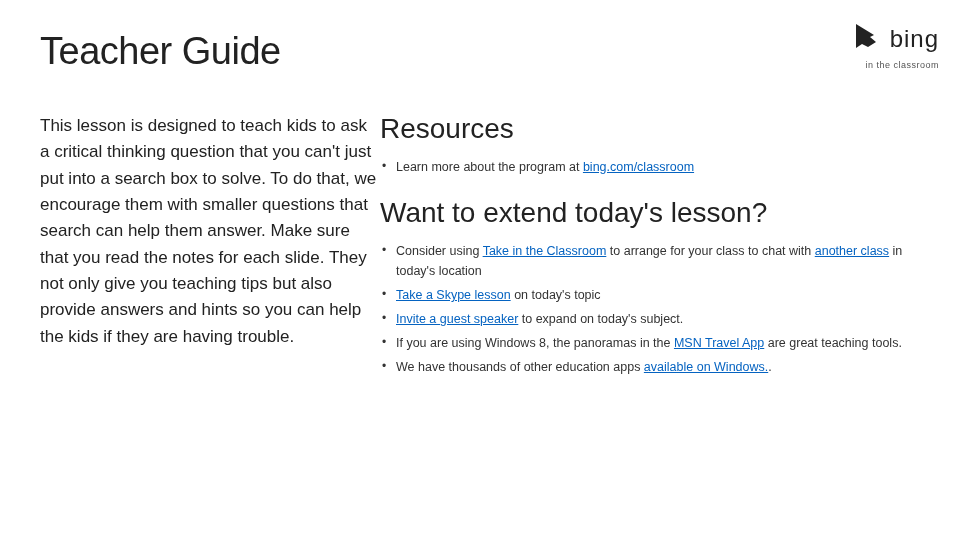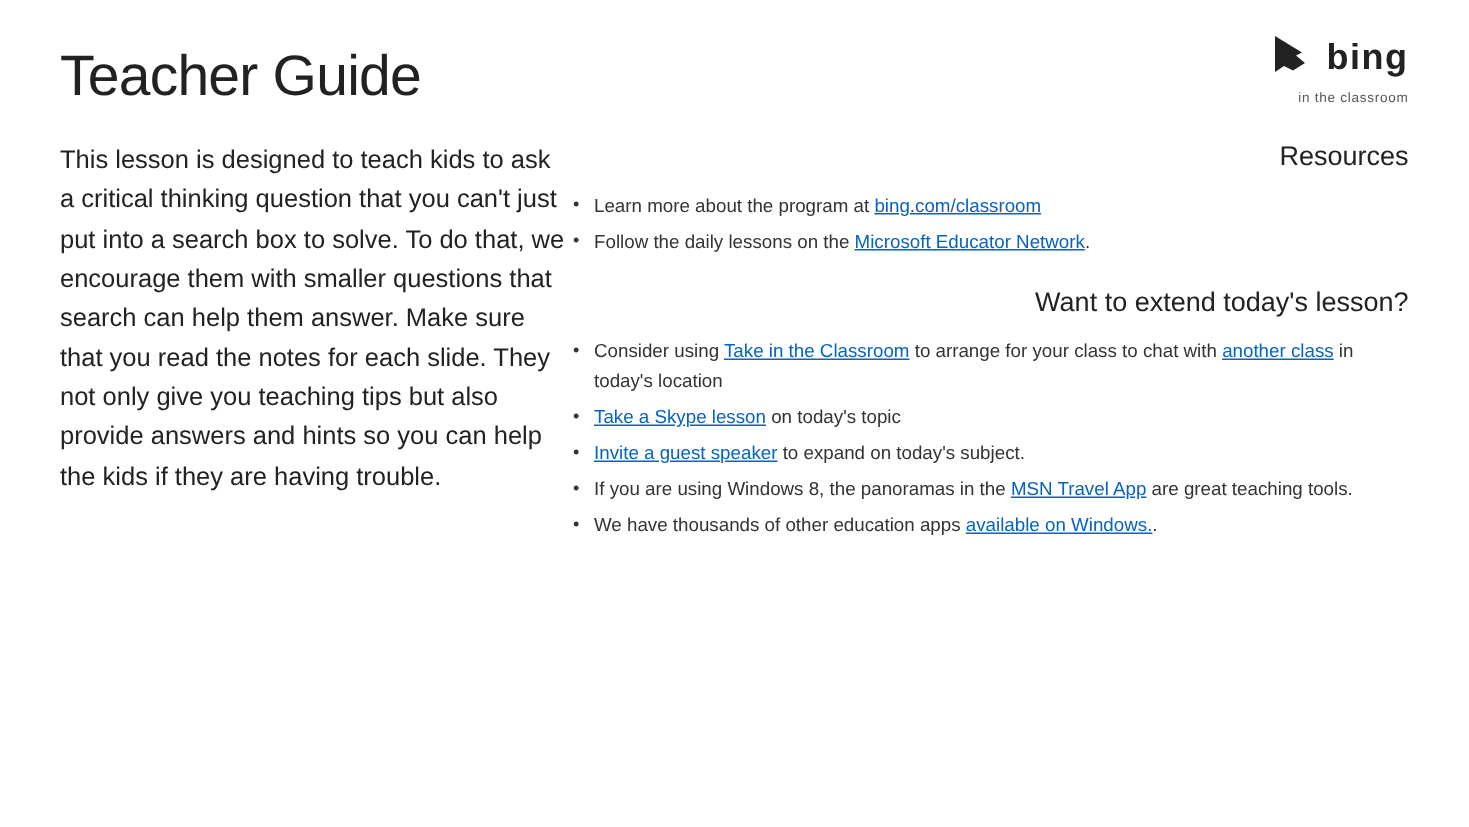--- a/index.html
+++ b/index.html
@@ -14,45 +14,44 @@
     .page {
       width: 979px;
       height: 551px;
       position: relative;
       padding: 30px 40px 30px 40px;
     }
     .page-title {
       font-size: 38px;
       font-weight: 200;
       color: #222;
-      margin-bottom: 21px;
+      margin-bottom: 40px;
       letter-spacing: -0.5px;
     }
     .content-area {
       display: flex;
     }
     .left-column {
       flex: 0 0 340px;
       max-width: 340px;
     }
     .left-column p {
       font-size: 17px;
       font-weight: 300;
       line-height: 1.55;
       color: #222;
     }
     .right-column {
       flex: 1;
     }
     .section-title {
-      font-size: 18px;
+      font-size: 28px;
       font-weight: 300;
       color: #222;
       margin-bottom: 12px;
-      text-align: right;
     }
     .bullet-list {
       list-style: none;
       padding: 0;
       margin-bottom: 20px;
     }
     .bullet-list li {
       font-size: 12.5px;
       color: #333;
       line-height: 1.6;
@@ -79,21 +78,21 @@
       flex-direction: column;
       align-items: flex-end;
       gap: 2px;
     }
     .bing-logo-symbol {
       width: 38px;
       height: 38px;
     }
     .bing-logo-text {
       font-size: 24px;
-      font-weight: 700;
+      font-weight: 400;
       color: #222;
       letter-spacing: 1px;
     }
     .bing-logo-sub {
       font-size: 9px;
       color: #555;
       letter-spacing: 0.5px;
       text-align: right;
     }
     .logo-wrapper {
@@ -135,23 +134,20 @@
     </div>
 
     <div class="right-column">
 
       <div>
         <h2 class="section-title">Resources</h2>
         <ul class="bullet-list">
           <li>
             <span>Learn more about the program at </span><a href="#">bing.com/classroom</a>
           </li>
-          <li>
-            <span>Follow the daily lessons on the </span><a href="#">Microsoft Educator Network</a><span>.</span>
-          </li>
         </ul>
       </div>
 
       <div class="want-section">
         <h2 class="section-title">Want to extend today's lesson?</h2>
         <ul class="bullet-list">
           <li>
             <span>Consider using </span><a href="#">Take in the Classroom</a><span> to arrange for your class to chat with </span><a href="#">another class</a><span> in today's location</span>
           </li>
           <li>

